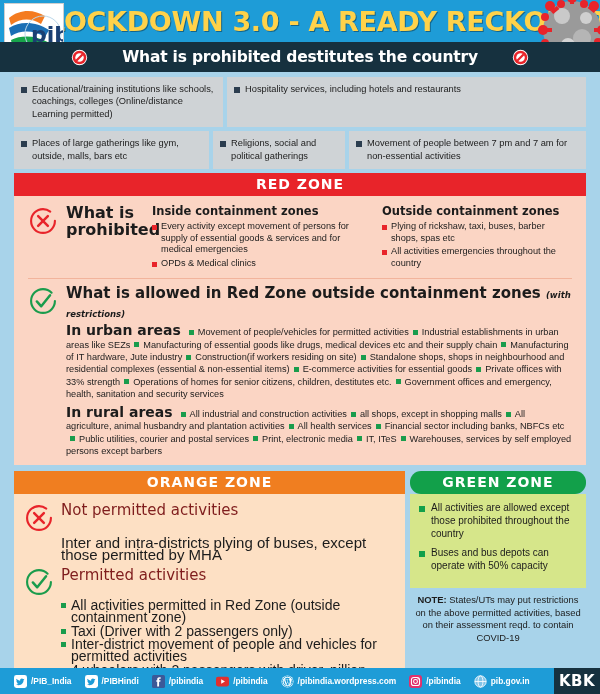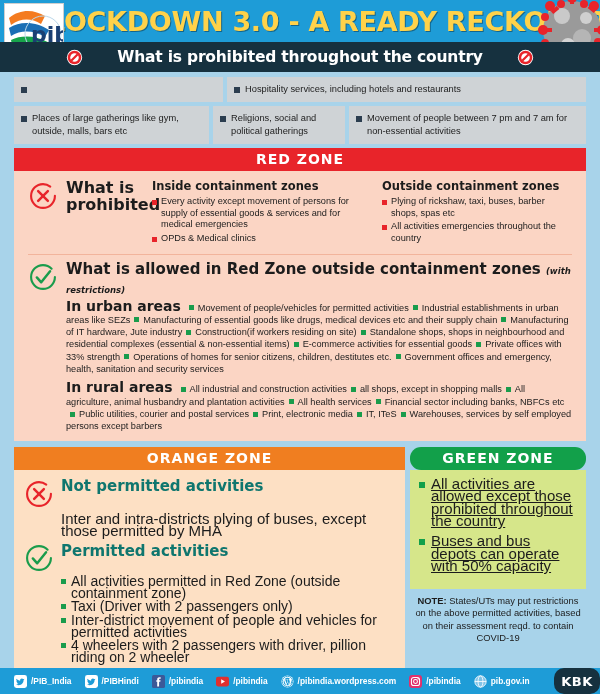--- a/index.html
+++ b/index.html
@@ -106,54 +106,54 @@
   .bottom { display:flex; gap:5px; padding:0 14px 0 14px; margin-top:6px; }
   .col-orange { width:391px; flex:0 0 auto; }
   .col-green { flex:1; }
   .orange-bar { background:#f07e20; }
   .green-bar { background:#12a04a;border-radius:11px; }
   .panel-orange { background:#fde0c4; padding:7px 10px 9px 10px; }
   .panel-green { background:#d6e68a; padding:8px 9px 9px 9px; }
 
   .op-row { display:flex; gap:7px; align-items:flex-start; }
   .op-title {
-    font-size:15px; font-weight:bold; color:#0f766e;
+    font-size:15px; font-weight:normal; color:#7f1d1d;
     font-family:"DejaVu Sans", sans-serif; line-height:18px;
   }
   .op-sub { font-size:15px; line-height:12px; color:#1c1c1c; padding-left:37px; margin-top:4px; }
   .olist { list-style:none; padding-left:37px; margin-top:2px; }
   .olist li { display:flex; gap:5px; margin-bottom:1.5px; }
   .olist .sq { width:5px; height:5px; background:#1a9c4c; flex:0 0 auto; margin-top:4px; }
   .olist .t { font-size:14px; line-height:12px; color:#1c1c1c; }
 
   .glist { list-style:none; }
   .glist li { display:flex; gap:6px; margin-bottom:7px; }
   .glist .sq { width:6px; height:6px; background:#12a04a; flex:0 0 auto; margin-top:4px; }
-  .glist .t { font-size:15px; line-height:12.6px; color:#1c1c1c;text-decoration:underline; }
+  .glist .t { font-size:10px; line-height:12.6px; color:#1c1c1c; }
   .note {
     text-align:center; font-size:9.4px; line-height:12.4px; color:#1c1c1c;
     padding:6px 4px 0 4px;
   }
   .note b { }
 
   
   .footer {
     position:absolute; left:0; bottom:0; width:600px; height:26px;
     background:#1e9cd7; display:flex; align-items:center; padding-left:14px; gap:0;
   }
   .fitem { display:flex; align-items:center; gap:4px; margin-right:13px; }
   .fitem .lbl {
     color:#ffffff; font-size:8.4px; font-weight:bold; white-space:nowrap;
   }
   .ficon { width:13px; height:13px; flex:0 0 auto; }
   .kbk {
     position:absolute; right:0; top:0; height:26px; width:46px;
-    background:#16313f; color:#fff; font-size:13px; font-weight:bold;
+    background:#16313f; color:#fff; font-size:15px; font-weight:bold;
     display:flex; align-items:center; justify-content:center;
-    font-family:"DejaVu Sans", sans-serif; letter-spacing:0.5px;border-radius:10px;
+    font-family:"DejaVu Sans", sans-serif; letter-spacing:0.5px;
   }
 </style>
 </head>
 <body>
 
 <div class="page">
 
   <div class="header">
     <div class="logo-box">
       <svg class="logo-svg" viewBox="0 0 58 60">
@@ -205,33 +205,34 @@
     </svg>
   </div>
 
   <div class="banner">
     <svg class="noentry ne-left" viewBox="0 0 20 20">
       <circle cx="10" cy="10" r="9" fill="#fff"></circle>
       <circle cx="10" cy="10" r="8" fill="#e8242a"></circle>
       <circle cx="10" cy="10" r="5" fill="#fff"></circle>
       <rect x="4.6" y="8.7" width="10.8" height="2.6" fill="#e8242a" transform="rotate(-45 10 10)"></rect>
     </svg>
-    <span class="banner-text">What is prohibited throughout the country</span>
+    <span class="banner-text">What is prohibited destitutes the country</span>
     <svg class="noentry ne-right" viewBox="0 0 20 20">
       <circle cx="10" cy="10" r="9" fill="#fff"></circle>
       <circle cx="10" cy="10" r="8" fill="#e8242a"></circle>
       <circle cx="10" cy="10" r="5" fill="#fff"></circle>
       <rect x="4.6" y="8.7" width="10.8" height="2.6" fill="#e8242a" transform="rotate(-45 10 10)"></rect>
     </svg>
   </div>
 
   <div class="cards-wrap">
     <div class="card-row">
       <div class="card" style="width:209px">
         <span class="sq"></span>
+        <span class="txt">Educational/training institutions like schools, coachings, colleges (Online/distance Learning permitted)</span>
       </div>
       <div class="card" style="flex:1">
         <span class="sq"></span>
         <span class="txt">Hospitality services, including hotels and restaurants</span>
       </div>
     </div>
     <div class="card-row">
       <div class="card" style="width:195px">
         <span class="sq"></span>
         <span class="txt">Places of large gatherings like gym, outside, malls, bars etc</span>

